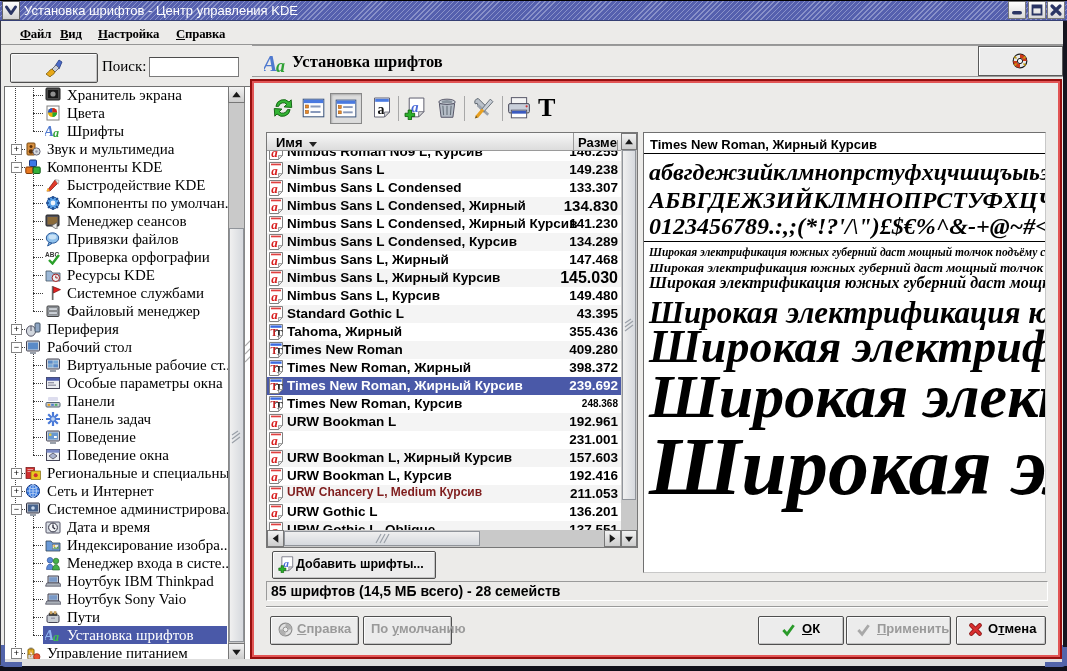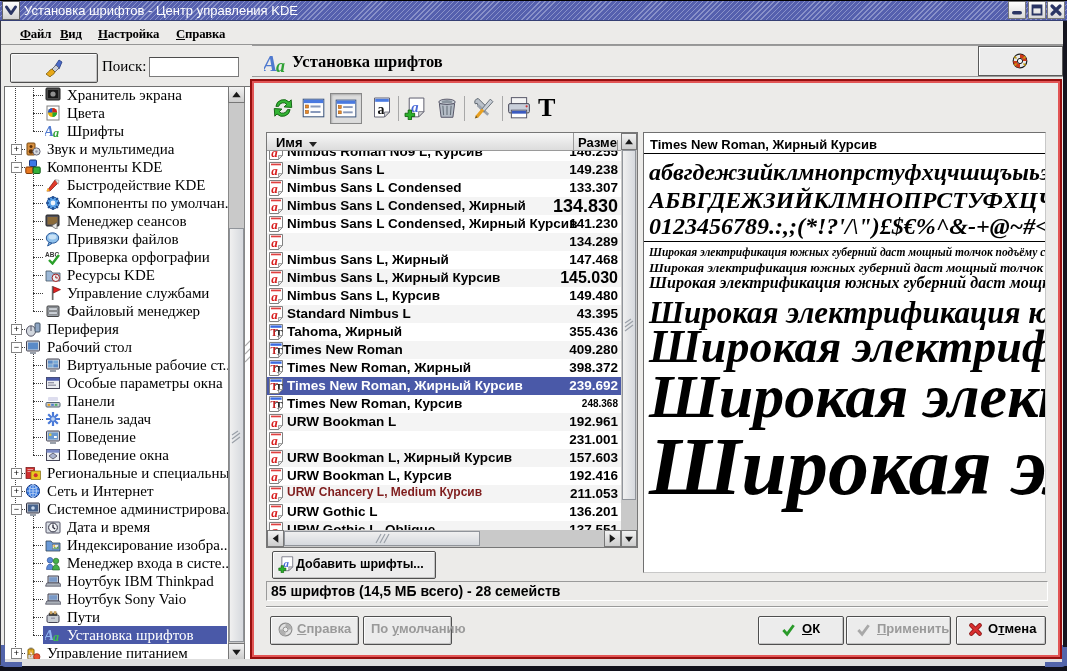--- a/index.html
+++ b/index.html
@@ -133,21 +133,21 @@
       <path d="M1 4h5l1.6 2H15v8H1z" fill="#9db9d8" stroke="#456" stroke-width="0.8"></path>
       <circle cx="10.8" cy="10.8" r="3.7" fill="#eef0f4" stroke="#a02020"></circle>
       <path d="M10.8 8.6v2.3h2" stroke="#a02020" fill="none"></path>
     </svg>
 <div class="ab serif nw" style="left:62px;top:179px;font-size:15px;line-height:18px;color:#000">Ресурсы KDE</div>
 <div class="doth" style="left:28px;top:206px;width:10px"></div>
 <svg class="ab" style="left:40px;top:198px" width="16" height="16" viewBox="0 0 16 16">
       <rect x="6.8" y="1" width="1.7" height="14" fill="#6a6a6a"></rect>
       <path d="M8.5 1.8L15.5 4.6 8.5 8z" fill="#e02020" stroke="#801010" stroke-width="0.7"></path>
     </svg>
-<div class="ab serif nw" style="left:62px;top:197px;font-size:15px;line-height:18px;color:#000">Управление службами</div>
+<div class="ab serif nw" style="left:62px;top:197px;font-size:15px;line-height:18px;color:#000">Системное службами</div>
 <div class="doth" style="left:28px;top:224px;width:10px"></div>
 <svg class="ab" style="left:40px;top:216px" width="16" height="16" viewBox="0 0 16 16">
       <rect x="2" y="3" width="12" height="10.5" rx="1" fill="#9aa0a8" stroke="#444"></rect>
       <rect x="3.8" y="4.8" width="8.4" height="2.6" fill="#ccd1d8" stroke="#666" stroke-width="0.5"></rect>
       <rect x="3.8" y="8.8" width="8.4" height="2.6" fill="#ccd1d8" stroke="#666" stroke-width="0.5"></rect>
     </svg>
 <div class="ab serif nw" style="left:62px;top:215px;font-size:15px;line-height:18px;color:#000">Файловый менеджер</div>
 <div class="doth" style="left:15px;top:242px;width:5px"></div>
 <div class="exp" style="left:6px;top:237px">+</div>
 <svg class="ab" style="left:20px;top:234px" width="16" height="16" viewBox="0 0 16 16">
@@ -430,37 +430,38 @@
 <div class="ab sans b nw" style="left:20px;top:28px;font-size:13.5px;line-height:18px;color:#000">Nimbus Sans L Condensed</div>
 <div class="ab sans b nw" style="right:3px;top:28px;font-size:13.5px;line-height:18px;color:#000">133.307</div>
 <div class="ab" style="left:0;top:46px;width:354px;height:18px;background:#f4f4f4"></div>
 <svg class="ab" style="left:2px;top:47px" width="14" height="16" viewBox="0 0 14 16">
       <path d="M0.5 0.5h13v11l-4 4h-9z" fill="#fff" stroke="#808080"></path>
 <rect x="2" y="1.6" width="10" height="1.7" fill="#e04040"></rect>
 <text x="2.2" y="12.6" font-family="Liberation Serif" font-style="italic" font-weight="bold" font-size="13" fill="#d82020">a</text>
 <path d="M9.5 15.5l4-4h-4z" fill="#e4e4e4" stroke="#808080" stroke-width="0.7"></path>
     </svg>
 <div class="ab sans b nw" style="left:20px;top:46px;font-size:13.5px;line-height:18px;color:#000">Nimbus Sans L Condensed, Жирный</div>
-<div class="ab sans b nw" style="right:3px;top:46px;font-size:18px;line-height:18px;color:#000">134.830</div>
+<div class="ab sans b nw" style="right:3px;top:46px;font-size:15px;line-height:18px;color:#000">134.830</div>
 <div class="ab" style="left:0;top:64px;width:354px;height:18px;background:#fff"></div>
 <svg class="ab" style="left:2px;top:65px" width="14" height="16" viewBox="0 0 14 16">
       <path d="M0.5 0.5h13v11l-4 4h-9z" fill="#fff" stroke="#808080"></path>
 <rect x="2" y="1.6" width="10" height="1.7" fill="#e04040"></rect>
 <text x="2.2" y="12.6" font-family="Liberation Serif" font-style="italic" font-weight="bold" font-size="13" fill="#d82020">a</text>
 <path d="M9.5 15.5l4-4h-4z" fill="#e4e4e4" stroke="#808080" stroke-width="0.7"></path>
     </svg>
 <div class="ab sans b nw" style="left:20px;top:64px;font-size:13.5px;line-height:18px;color:#000">Nimbus Sans L Condensed, Жирный Курсив</div>
 <div class="ab sans b nw" style="right:3px;top:64px;font-size:13.5px;line-height:18px;color:#000">141.230</div>
 <div class="ab" style="left:0;top:82px;width:354px;height:18px;background:#f4f4f4"></div>
 <svg class="ab" style="left:2px;top:83px" width="14" height="16" viewBox="0 0 14 16">
       <path d="M0.5 0.5h13v11l-4 4h-9z" fill="#fff" stroke="#808080"></path>
 <rect x="2" y="1.6" width="10" height="1.7" fill="#e04040"></rect>
 <text x="2.2" y="12.6" font-family="Liberation Serif" font-style="italic" font-weight="bold" font-size="13" fill="#d82020">a</text>
 <path d="M9.5 15.5l4-4h-4z" fill="#e4e4e4" stroke="#808080" stroke-width="0.7"></path>
     </svg>
+<div class="ab sans b nw" style="left:20px;top:82px;font-size:13.5px;line-height:18px;color:#000">Nimbus Sans L Condensed, Курсив</div>
 <div class="ab sans b nw" style="right:3px;top:82px;font-size:13.5px;line-height:18px;color:#000">134.289</div>
 <div class="ab" style="left:0;top:100px;width:354px;height:18px;background:#fff"></div>
 <svg class="ab" style="left:2px;top:101px" width="14" height="16" viewBox="0 0 14 16">
       <path d="M0.5 0.5h13v11l-4 4h-9z" fill="#fff" stroke="#808080"></path>
 <rect x="2" y="1.6" width="10" height="1.7" fill="#e04040"></rect>
 <text x="2.2" y="12.6" font-family="Liberation Serif" font-style="italic" font-weight="bold" font-size="13" fill="#d82020">a</text>
 <path d="M9.5 15.5l4-4h-4z" fill="#e4e4e4" stroke="#808080" stroke-width="0.7"></path>
     </svg>
 <div class="ab sans b nw" style="left:20px;top:100px;font-size:13.5px;line-height:18px;color:#000">Nimbus Sans L, Жирный</div>
 <div class="ab sans b nw" style="right:3px;top:100px;font-size:13.5px;line-height:18px;color:#000">147.468</div>
@@ -482,21 +483,21 @@
     </svg>
 <div class="ab sans b nw" style="left:20px;top:136px;font-size:13.5px;line-height:18px;color:#000">Nimbus Sans L, Курсив</div>
 <div class="ab sans b nw" style="right:3px;top:136px;font-size:13.5px;line-height:18px;color:#000">149.480</div>
 <div class="ab" style="left:0;top:154px;width:354px;height:18px;background:#f4f4f4"></div>
 <svg class="ab" style="left:2px;top:155px" width="14" height="16" viewBox="0 0 14 16">
       <path d="M0.5 0.5h13v11l-4 4h-9z" fill="#fff" stroke="#808080"></path>
 <rect x="2" y="1.6" width="10" height="1.7" fill="#e04040"></rect>
 <text x="2.2" y="12.6" font-family="Liberation Serif" font-style="italic" font-weight="bold" font-size="13" fill="#d82020">a</text>
 <path d="M9.5 15.5l4-4h-4z" fill="#e4e4e4" stroke="#808080" stroke-width="0.7"></path>
     </svg>
-<div class="ab sans b nw" style="left:20px;top:154px;font-size:13.5px;line-height:18px;color:#000">Standard Nimbus L</div>
+<div class="ab sans b nw" style="left:20px;top:154px;font-size:13.5px;line-height:18px;color:#000">Standard Gothic L</div>
 <div class="ab sans b nw" style="right:3px;top:154px;font-size:13.5px;line-height:18px;color:#000">43.395</div>
 <div class="ab" style="left:0;top:172px;width:354px;height:18px;background:#fff"></div>
 <svg class="ab" style="left:2px;top:173px" width="14" height="16" viewBox="0 0 14 16">
       <path d="M0.5 0.5h13v11l-4 4h-9z" fill="#fff" stroke="#808080"></path>
 <rect x="1.4" y="1.4" width="11.2" height="2.4" fill="#3a6ae0"></rect>
 <text x="1.6" y="12.4" font-family="Liberation Serif" font-weight="bold" font-size="11" fill="#c02020">T</text>
 <text x="6.2" y="13.4" font-family="Liberation Serif" font-weight="bold" font-size="11" fill="#181818">T</text>
 <path d="M9.5 15.5l4-4h-4z" fill="#e4e4e4" stroke="#808080" stroke-width="0.7"></path>
     </svg>
 <div class="ab sans b nw" style="left:20px;top:172px;font-size:13.5px;line-height:18px;color:#000">Tahoma, Жирный</div>

